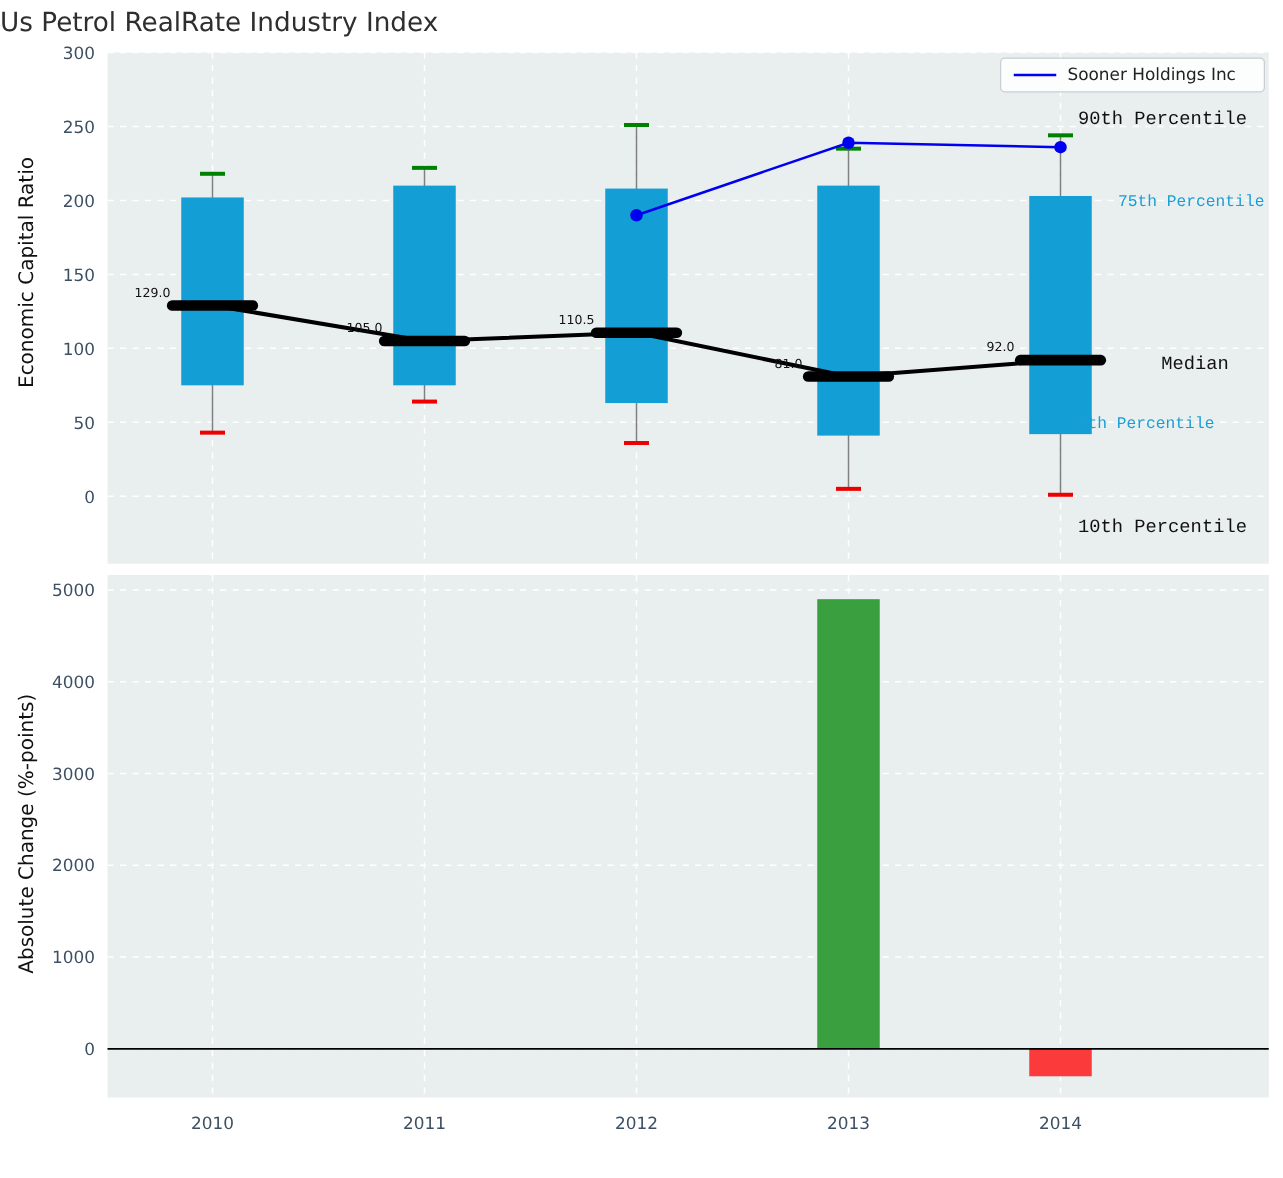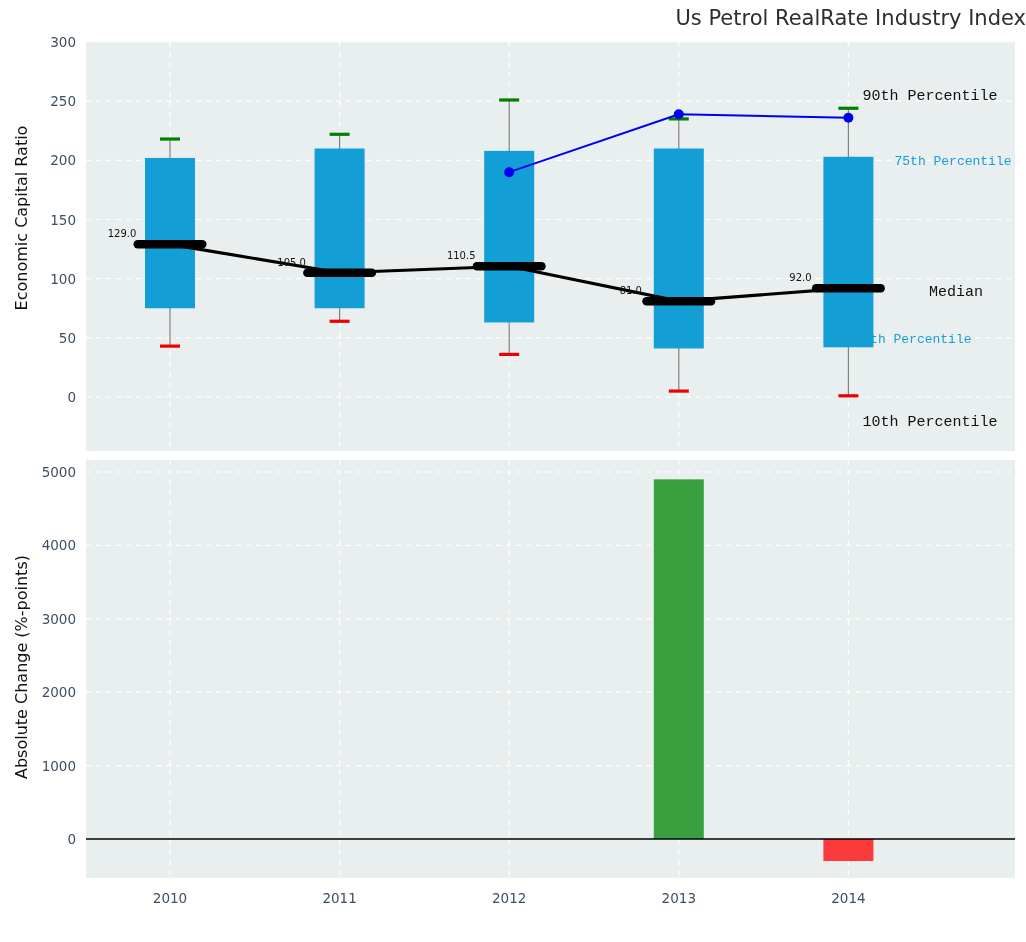--- a/index.html
+++ b/index.html
@@ -1,19 +1,19 @@
 <!DOCTYPE html>
 <html><head>
 <meta charset="utf-8">
 <style>
   html,body{margin:0;padding:0;background:#ffffff;}
   body{width:1026px;height:942px;font-family:"DejaVu Sans","Liberation Sans",sans-serif;}
   .figure{position:relative;width:1026px;height:942px;background:#ffffff;overflow:hidden;}
   .chart-svg{position:absolute;left:0;top:0;}
-  .title{position:absolute;left:0;right:0;top:6px;text-align:right;font-size:21px;color:#2e2e2e;}
+  .title{position:absolute;left:0;right:0;top:6px;text-align:left;font-size:21px;color:#2e2e2e;}
   .ylabel{position:absolute;white-space:nowrap;font-size:16px;color:#111;
           transform:translate(-50%,-50%) rotate(-90deg);}
   .ylabel.top{left:21px;top:218px;}
   .ylabel.bottom{left:21px;top:667px;}
   .xlabel{position:absolute;left:531px;top:972px;transform:translate(-50%,-50%);
           font-size:12px;color:#4d7c0f;white-space:nowrap;}
   .legend{position:absolute;left:800px;top:46px;width:212px;height:28px;
           background:rgba(255,255,255,0.85);border:1px solid #c9cdd4;border-radius:4px;
           display:flex;align-items:center;padding:0 10px;box-sizing:border-box;}
   .legend-line{display:inline-block;width:34px;height:0;border-top:2px solid #0000f0;margin-right:9px;}
@@ -113,19 +113,23 @@
       <text x="509.2" y="903" text-anchor="middle" font-size="13.5" fill="#3d4f63" font-family="&quot;DejaVu Sans&quot;,&quot;Liberation Sans&quot;,sans-serif">2012</text>
       <text x="678.8" y="903" text-anchor="middle" font-size="13.5" fill="#3d4f63" font-family="&quot;DejaVu Sans&quot;,&quot;Liberation Sans&quot;,sans-serif">2013</text>
       <text x="848.4" y="903" text-anchor="middle" font-size="13.5" fill="#3d4f63" font-family="&quot;DejaVu Sans&quot;,&quot;Liberation Sans&quot;,sans-serif">2014</text>
     </svg>
 
   <div class="title">Us Petrol RealRate Industry Index</div>
   <div class="ylabel top">Economic Capital Ratio</div>
   <div class="ylabel bottom">Absolute Change (%-points)</div>
   <div class="xlabel">Year</div>
 
+  <div class="legend">
+    <span class="legend-line"></span>
+    <span class="legend-text">Sooner Holdings Inc</span>
+  </div>
 
   <div class="anno big p90">90th Percentile</div>
   <div class="anno small p75">75th Percentile</div>
   <div class="anno big median">Median</div>
   <div class="anno small p25">25th Percentile</div>
   <div class="anno big p10">10th Percentile</div>
 </div>
 
 </body></html>

